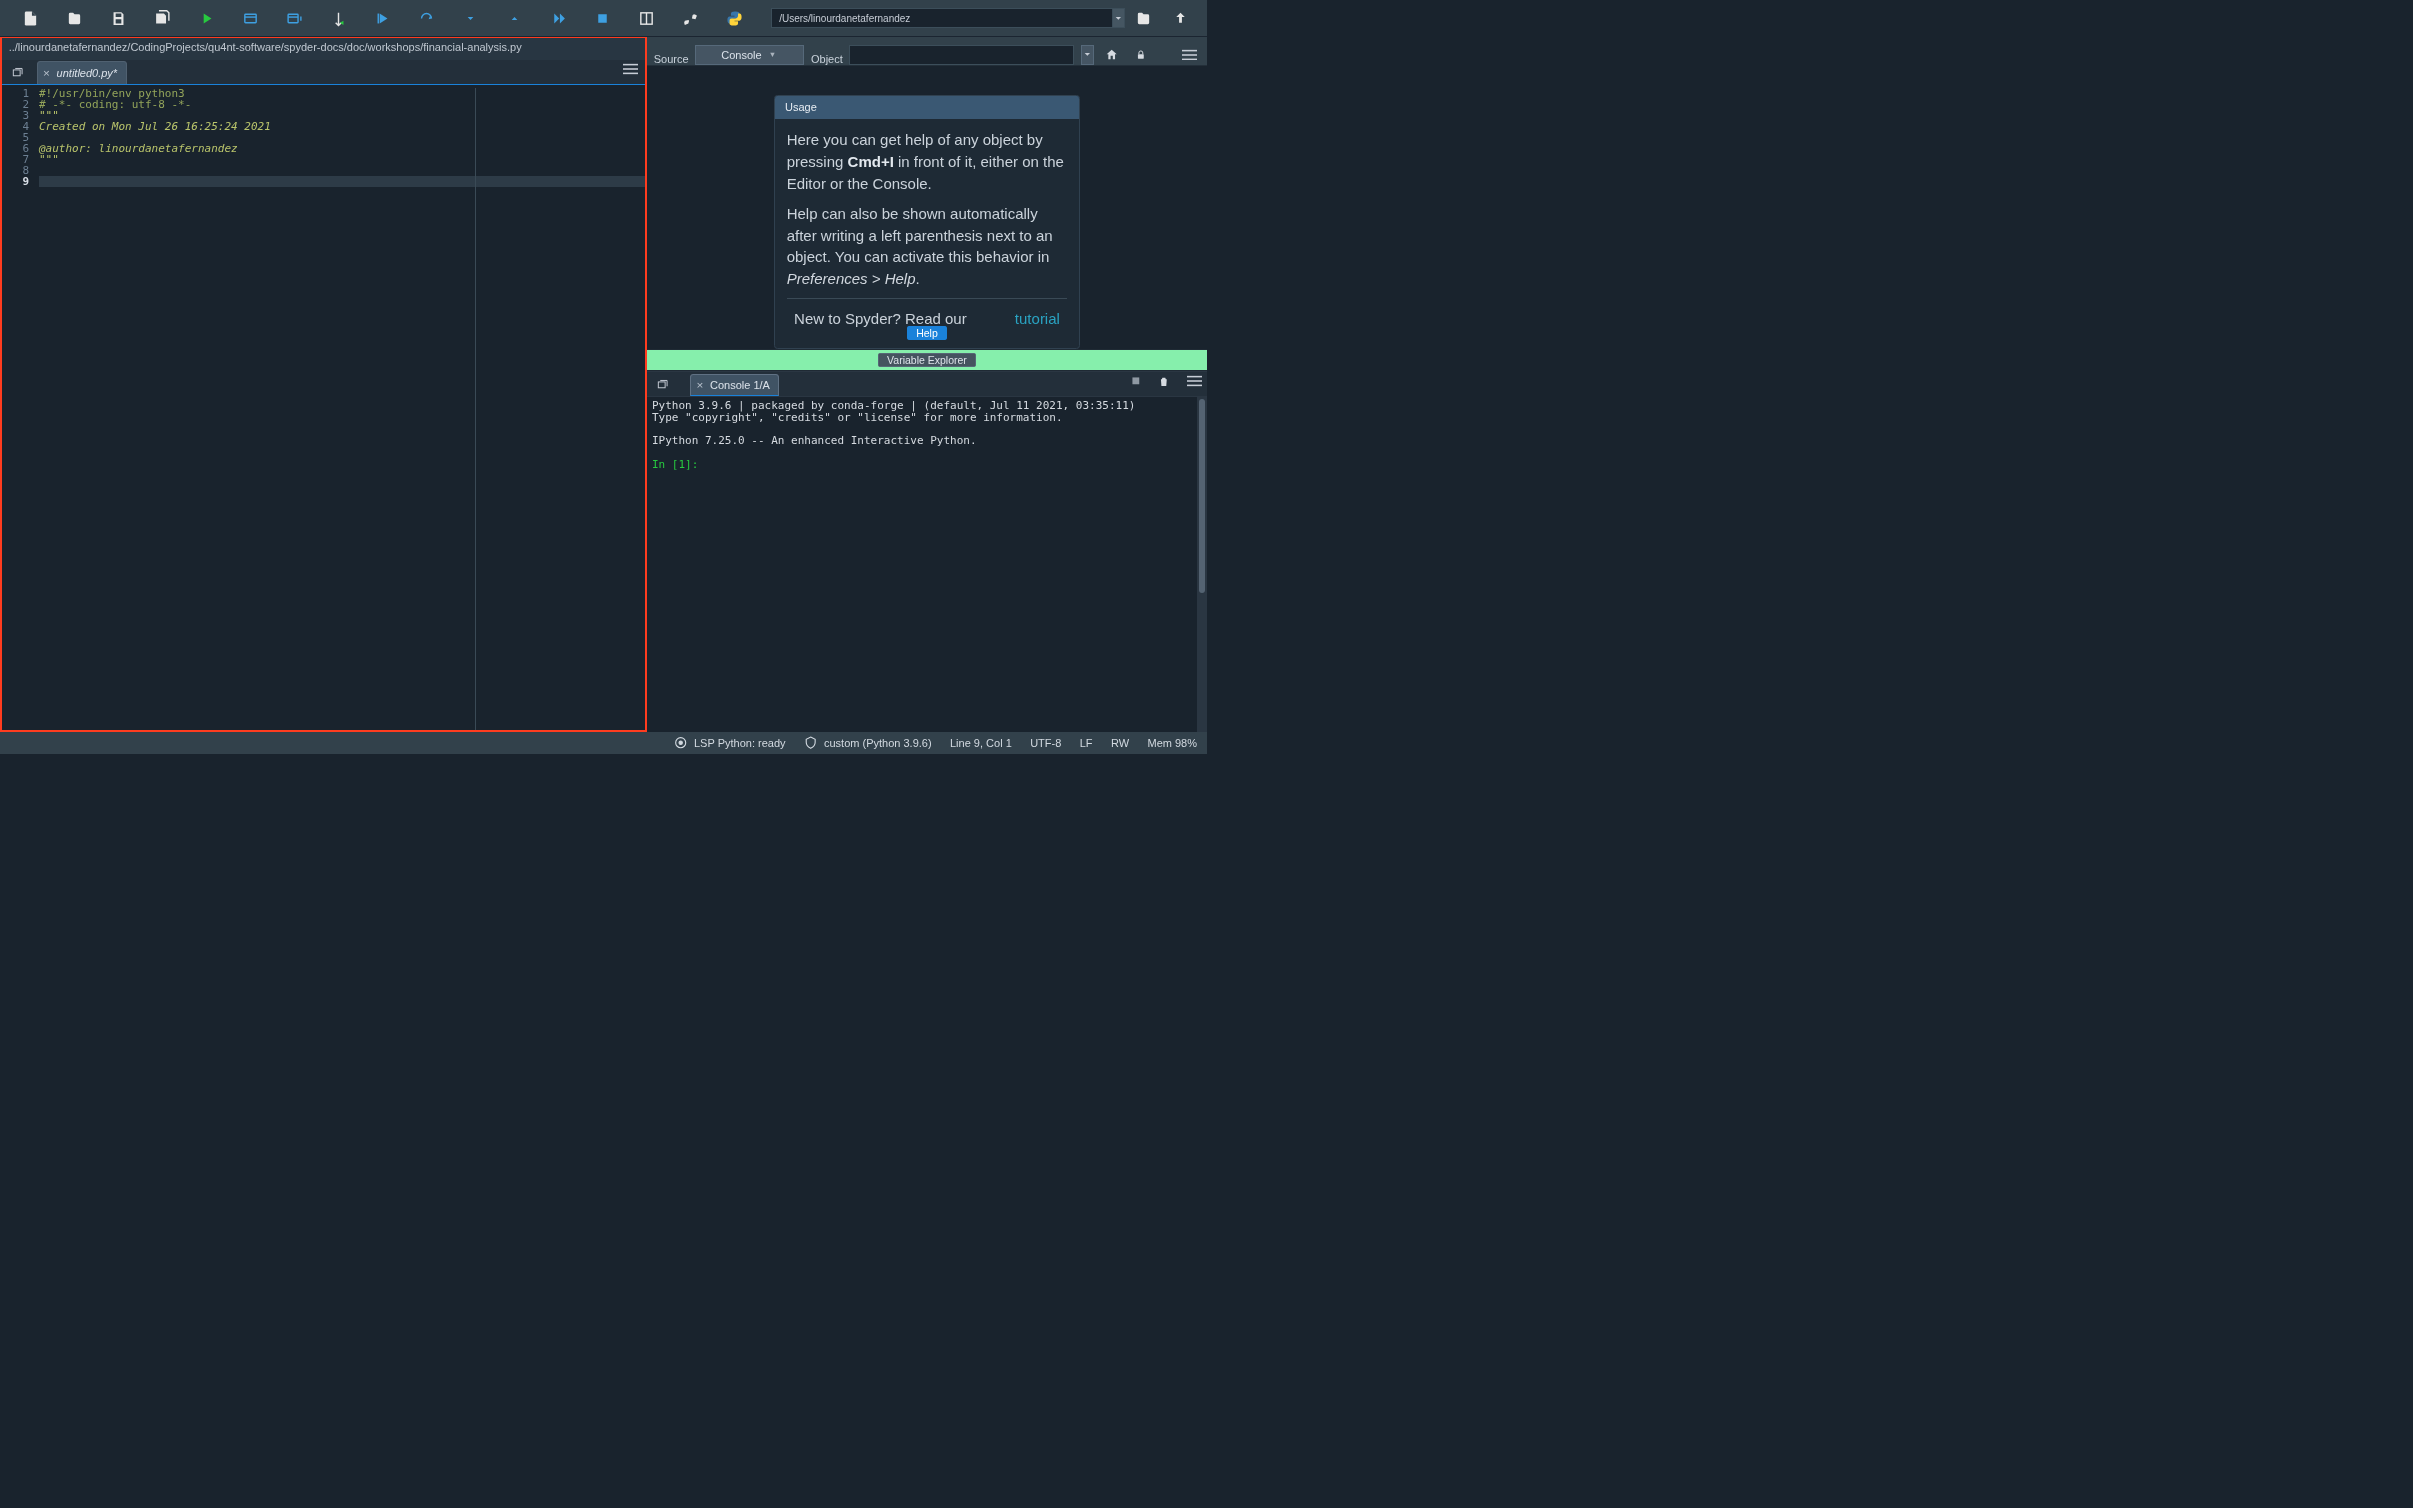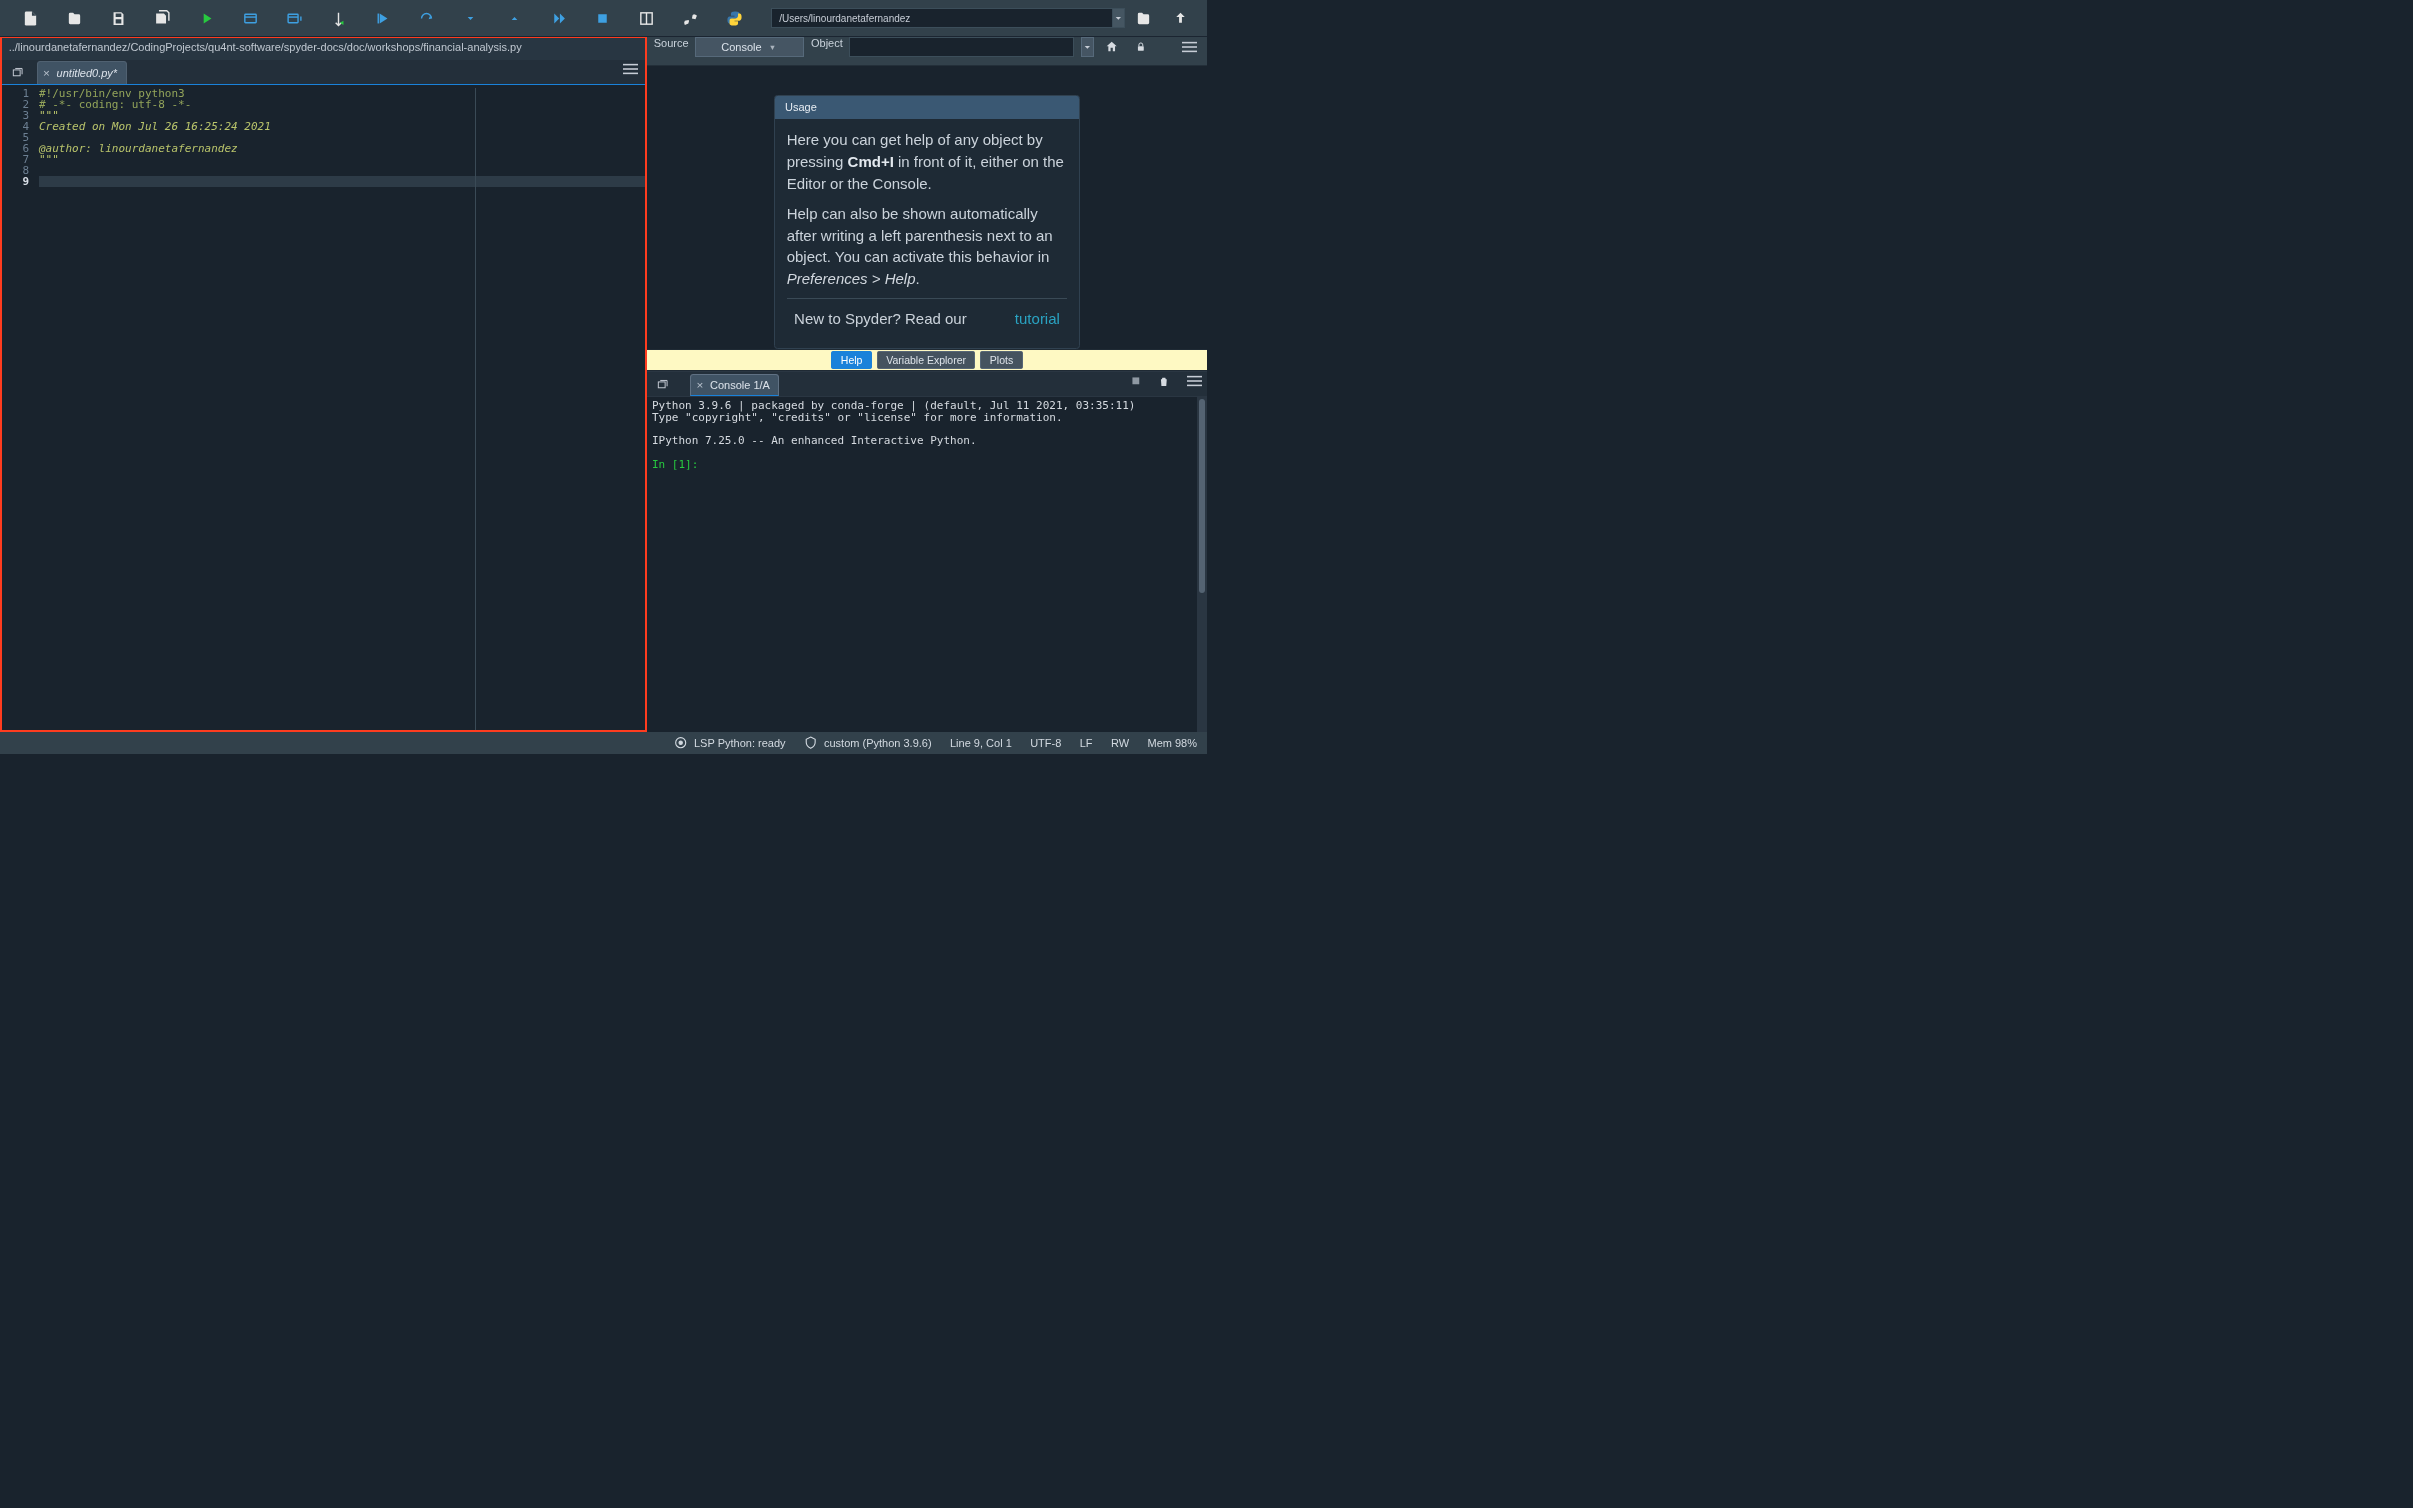--- a/index.html
+++ b/index.html
@@ -151,21 +151,21 @@
   top: 3.4px;
   bottom: 0;
   border-left: 0.8px solid #3a4a56;
   width: 0;
 }
 
 .help-header {
   height: 28.5px;
   background: #32414b;
   display: flex;
-  align-items: flex-start;
+  align-items: flex-end;
   padding: 0 6.7px;
   gap: 6.7px;
   border-bottom: 0.8px solid #232f39;
 }
 .help-header .lbl { font-size: 11px; color: #c9d2db; }
 .help-header .combo {
   height: 20px;
   background: #455563;
   border: 0.8px solid #56697a;
   padding: 0 25px;
@@ -218,27 +218,28 @@
   line-height: 1.45;
 }
 .help-card-body p { margin-bottom: 8.4px; }
 .help-card-body strong { color: #e3e9ef; font-weight:600; }
 .help-card-body em { font-style: italic; color:#d2d8df; }
 .help-card-body hr { border: none; border-top: 0.8px solid #3a4a56; margin: 8.4px 0; }
 .help-card-body .tutorial { color: #2aa3c2; margin-left: 44px; }
 .help-card-body .center { text-align: center; }
 .help-tabs {
   height: 22px;
-  background: #fef9c3;
+  background: #86efac;
   display: flex;
   align-items: center;
   justify-content: center;
-  gap: 5px;
+  gap: 13px;
   border-top: 0.8px solid #1f2a34;
   border-bottom: 0.8px solid #1f2a34;
+  flex-direction: column;
 }
 .help-tab {
   height: 18.4px;
   padding: 0 8.4px;
   display: flex;
   align-items: center;
   background: #45535f;
   border: 0.8px solid #566676;
   font-size: 10.5px;
   color: #dde3e9;

